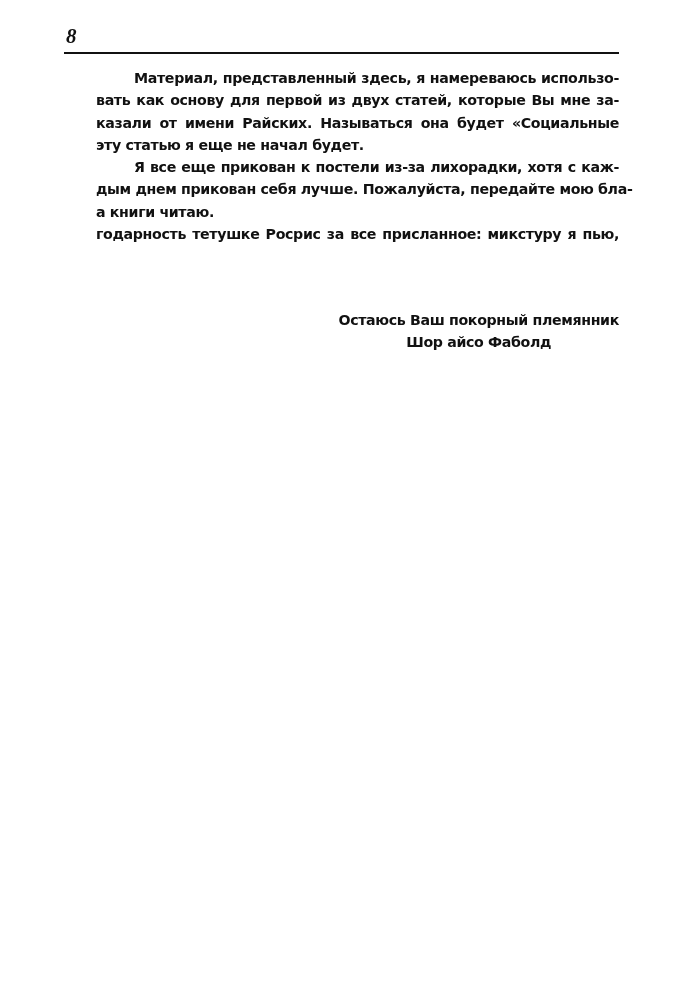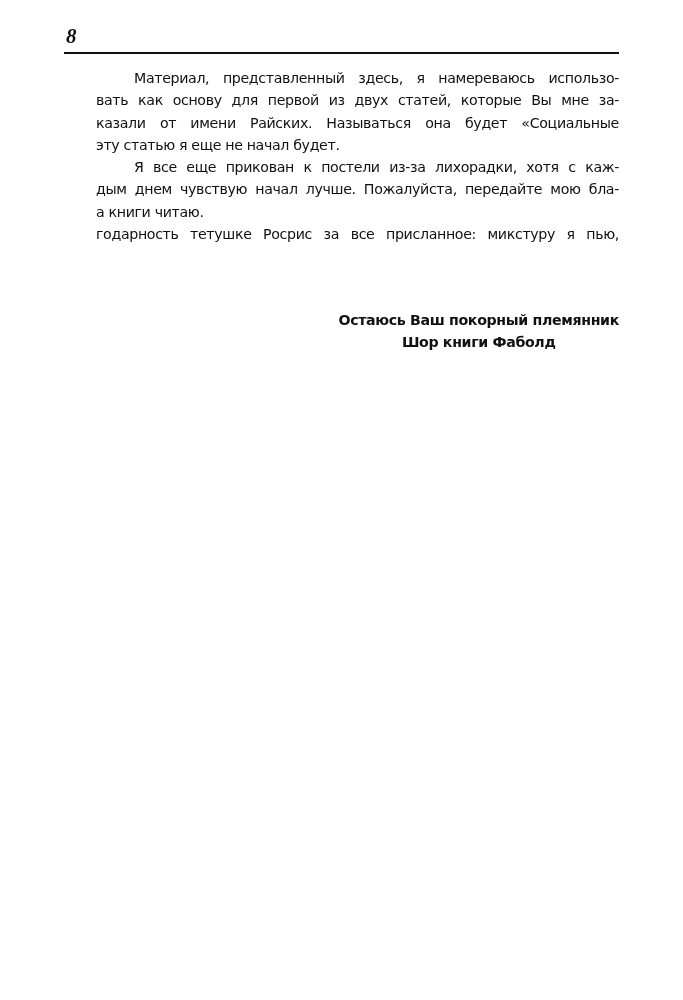--- a/index.html
+++ b/index.html
@@ -39,21 +39,21 @@
       font-style: italic;
       font-weight: bold;
       font-size: 21px;
     }
     .body-text {
       position: absolute;
       left: 96px;
       top: 67px;
       width: 523px;
       font-family: "DejaVu Sans", sans-serif;
-      font-weight: normal;
+      font-weight: bold;
       font-size: 14.2px;
       line-height: 22.3px;
       letter-spacing: -0.35px;
     }
     .line {
       display: block;
       text-align: justify;
       text-align-last: justify;
       white-space: nowrap;
     }
@@ -85,22 +85,22 @@
 
 <div class="body-text">
   <div class="para-block">
     <span class="line indent">Материал, представленный здесь, я намереваюсь использо-</span>
     <span class="line">вать как основу для первой из двух статей, которые Вы мне за-</span>
     <span class="line">казали от имени Райских. Называться она будет «Социальные</span>
     <span class="line last">эту статью я еще не начал будет.</span>
   </div>
   <div class="para-block">
     <span class="line indent">Я все еще прикован к постели из-за лихорадки, хотя с каж-</span>
-    <span class="line">дым днем чувствую начал лучше. Пожалуйста, передайте мою бла-</span>
+    <span class="line">дым днем прикован себя лучше. Пожалуйста, передайте мою бла-</span>
     <span class="line last">а книги читаю.</span>
     <span class="line">годарность тетушке Росрис за все присланное: микстуру я пью,</span>
   </div>
 </div>
 
 <div class="signature">
   <div>Остаюсь Ваш покорный племянник</div>
-  <div>Шор книги Фаболд</div>
+  <div>Шор айсо Фаболд</div>
 </div>
 
 </body></html>

